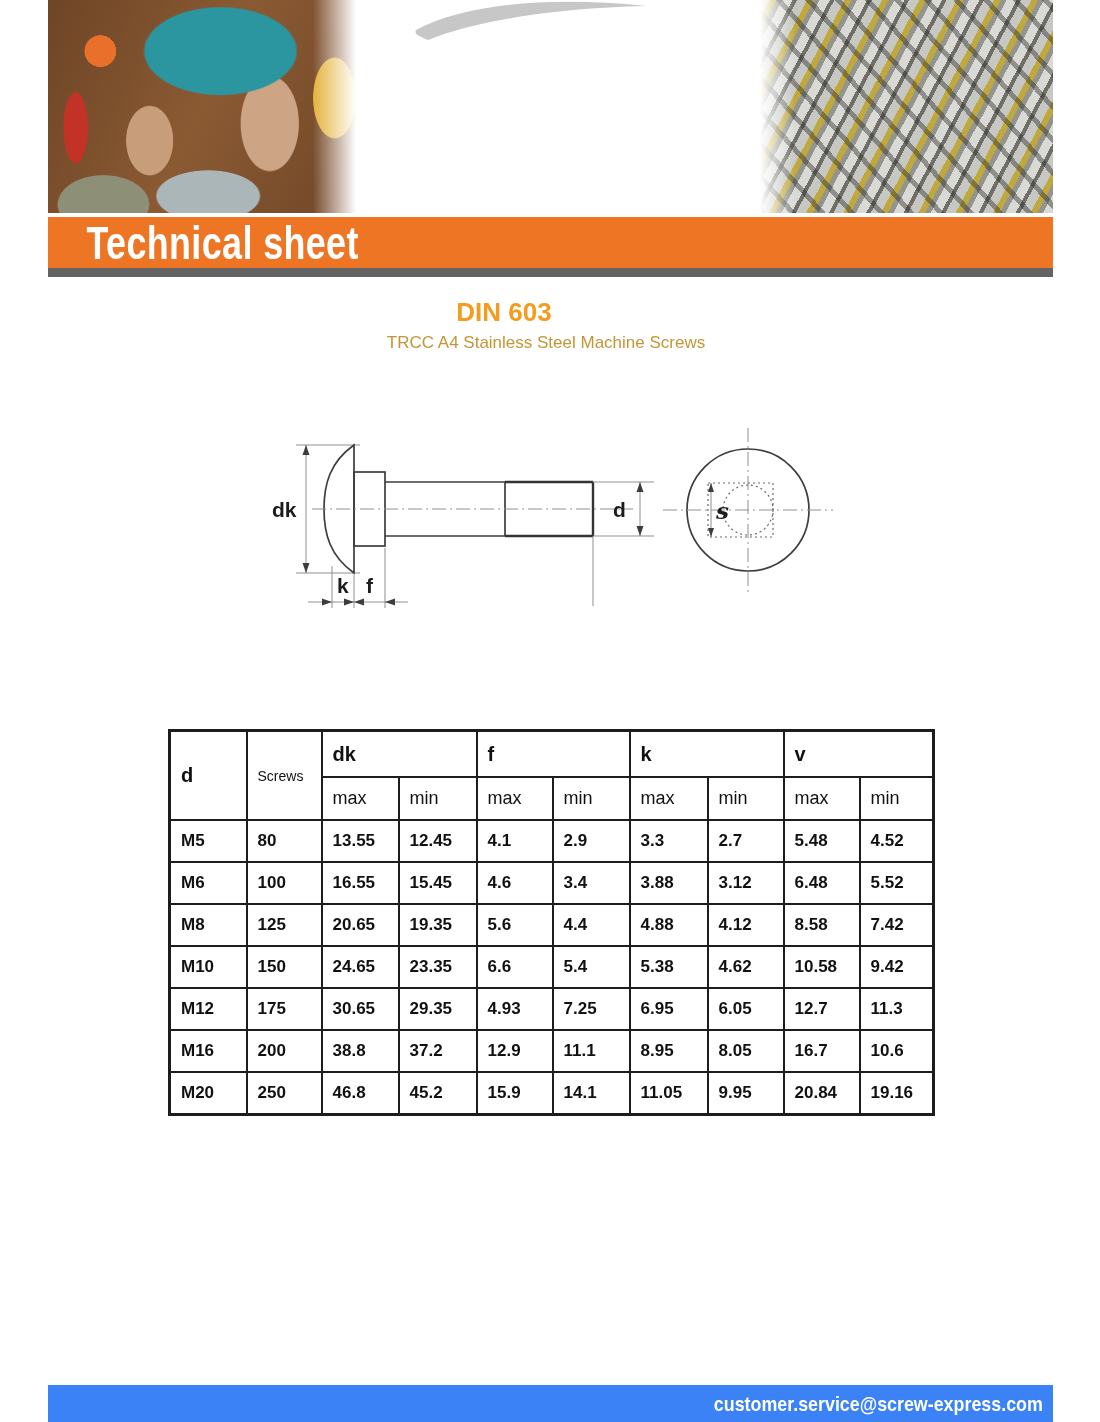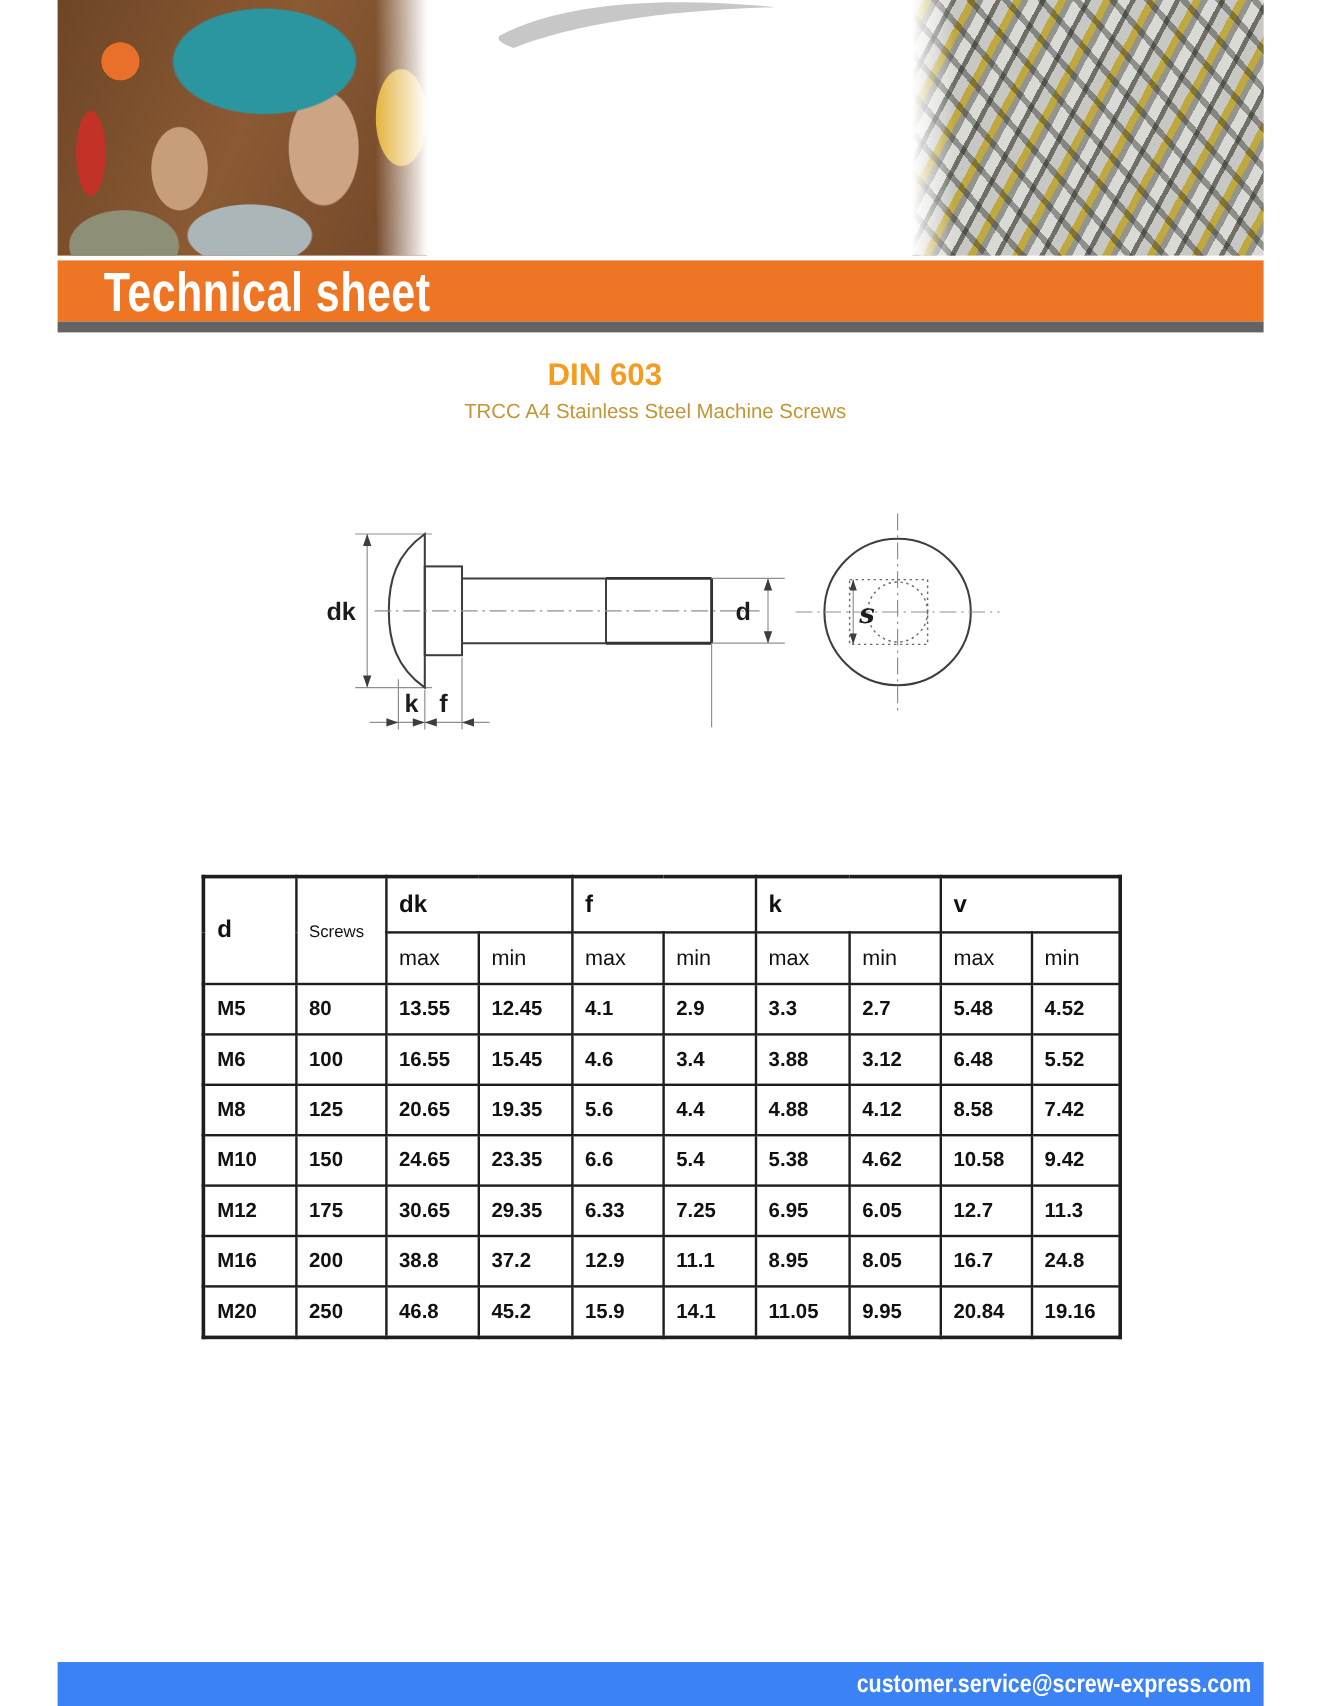--- a/index.html
+++ b/index.html
@@ -232,38 +232,38 @@
           <td>5.38</td>
           <td>4.62</td>
           <td>10.58</td>
           <td>9.42</td>
       </tr>
       <tr>
         <td>M12</td>
           <td>175</td>
           <td>30.65</td>
           <td>29.35</td>
-          <td>6.33</td>
+          <td>4.93</td>
           <td>7.25</td>
           <td>6.95</td>
           <td>6.05</td>
           <td>12.7</td>
           <td>11.3</td>
       </tr>
       <tr>
         <td>M16</td>
           <td>200</td>
           <td>38.8</td>
           <td>37.2</td>
           <td>12.9</td>
           <td>11.1</td>
           <td>8.95</td>
           <td>8.05</td>
           <td>16.7</td>
-          <td>24.8</td>
+          <td>10.6</td>
       </tr>
       <tr>
         <td>M20</td>
           <td>250</td>
           <td>46.8</td>
           <td>45.2</td>
           <td>15.9</td>
           <td>14.1</td>
           <td>11.05</td>
           <td>9.95</td>

